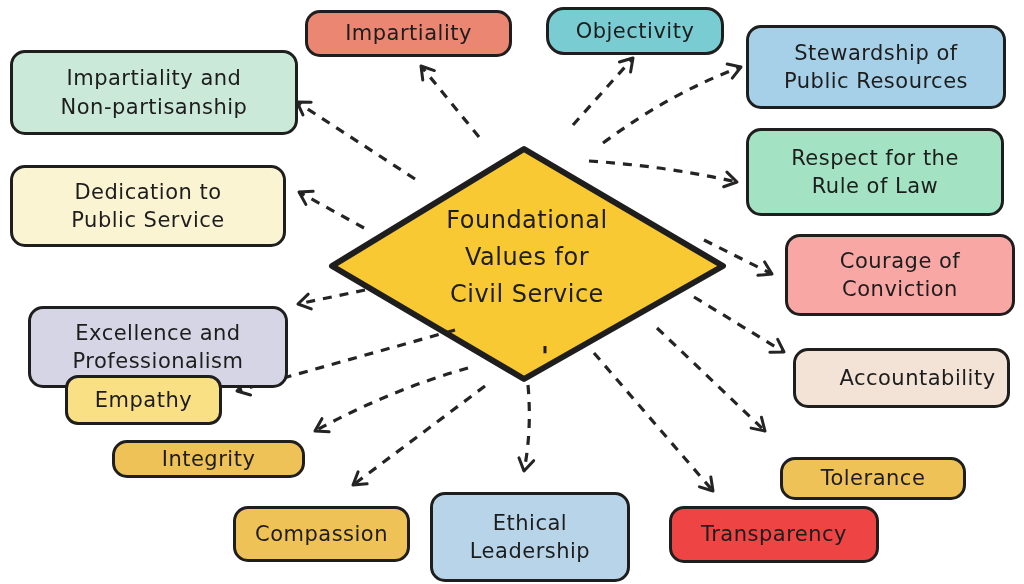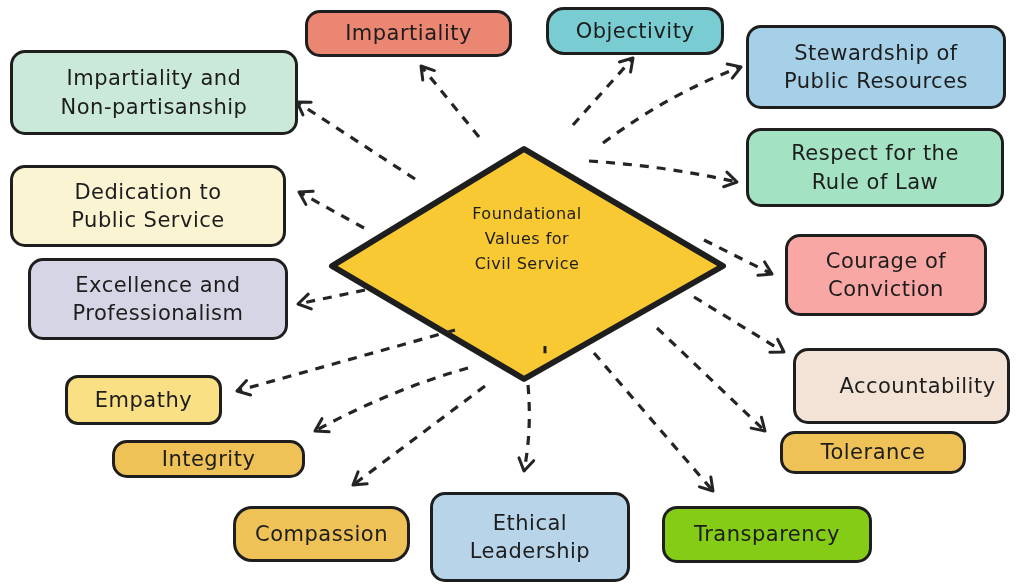--- a/index.html
+++ b/index.html
@@ -37,39 +37,39 @@
     white-space: pre-line;
     padding: 2px 8px;
     letter-spacing: 0.5px;
   }
   
   .n-impartiality   { left: 10px;  top: 50px;  width: 288px; height: 85px; }
   .n-dedication     { left: 10px;  top: 165px; width: 276px; height: 82px; }
   .n-inclusiveness  { left: 305px; top: 10px;  width: 207px; height: 47px; }
   .n-objectivity    { left: 546px; top: 7px;   width: 178px; height: 48px; }
   .n-stewardship    { left: 746px; top: 25px;  width: 260px; height: 84px; }
-  .n-respect        { left: 746px; top: 128px; width: 258px; height: 79px; }
-  .n-courage        { left: 785px; top: 234px; width: 202px; height: 82px; }
+  .n-respect        { left: 746px; top: 128px; width: 258px; height: 88px; }
+  .n-courage        { left: 785px; top: 234px; width: 230px; height: 82px; }
   .n-excellence     { left: 28px;  top: 258px; width: 260px; height: 82px; }
-  .n-accountability { left: 793px; top: 348px; width: 217px; height: 76px; padding-left: 40px; }
+  .n-accountability { left: 793px; top: 348px; width: 217px; height: 60px; padding-left: 40px; }
   .n-empathy        { left: 65px;  top: 375px; width: 157px; height: 50px; border-radius: 13px; }
-  .n-tolerance      { left: 780px; top: 431px; width: 186px; height: 43px; }
+  .n-tolerance      { left: 780px; top: 457px; width: 186px; height: 43px; }
   .n-integrity      { left: 112px; top: 440px; width: 193px; height: 38px; }
   .n-compassion     { left: 233px; top: 506px; width: 177px; height: 56px; }
   .n-ethical        { left: 430px; top: 492px; width: 200px; height: 90px; }
   .n-transparency   { left: 662px; top: 506px; width: 210px; height: 57px; }
 
   #center-label {
     position: absolute;
     left: 387px;
     top: 202px;
     width: 280px;
     text-align: center;
     color: #1d1d1d;
-    font-size: 16px;
+    font-size: 24px;
     font-weight: 500;
     line-height: 1.55;
     white-space: pre-line;
     letter-spacing: 0.5px;
   }
   #stray-mark {
     position: absolute;
     left: 541px;
     top: 342px;
     color: #1d1d1d;
@@ -120,24 +120,24 @@
   <div class="node n-dedication" style="background: rgb(250, 244, 211);">Dedication to
 Public Service</div>
   <div class="node n-inclusiveness" style="background: rgb(235, 134, 114);">Impartiality</div>
   <div class="node n-objectivity" style="background: rgb(121, 205, 210); border-radius: 18px;">Objectivity</div>
   <div class="node n-stewardship" style="background: rgb(166, 208, 232);">Stewardship of
 Public Resources</div>
   <div class="node n-respect" style="background: rgb(163, 227, 195);">Respect for the
 Rule of Law</div>
   <div class="node n-courage" style="background: rgb(248, 167, 164);">Courage of
 Conviction</div>
-  <div class="node n-excellence" style="background: rgb(214, 213, 229);">Excellence and
+  <div class="node n-excellence" style="background: rgb(214, 213, 229); margin-top: 48px;">Excellence and
 Professionalism</div>
   <div class="node n-accountability" style="background: rgb(243, 227, 215);">Accountability</div>
   <div class="node n-empathy" style="background: rgb(249, 224, 133);">Empathy</div>
   <div class="node n-tolerance" style="background: rgb(239, 194, 87);">Tolerance</div>
   <div class="node n-integrity" style="background: rgb(239, 194, 87);">Integrity</div>
-  <div class="node n-compassion" style="background: rgb(239, 194, 87); border-radius: 19px;">Compassion</div>
+  <div class="node n-compassion" style="background: rgb(239, 194, 87);">Compassion</div>
   <div class="node n-ethical" style="background: rgb(183, 212, 232);">Ethical
 Leadership</div>
-  <div class="node n-transparency" style="background: #84cc16;">Transparency</div>
+  <div class="node n-transparency" style="background: #ef4444; margin-left: 7px;">Transparency</div>
 
 </div>
 
 </body></html>

